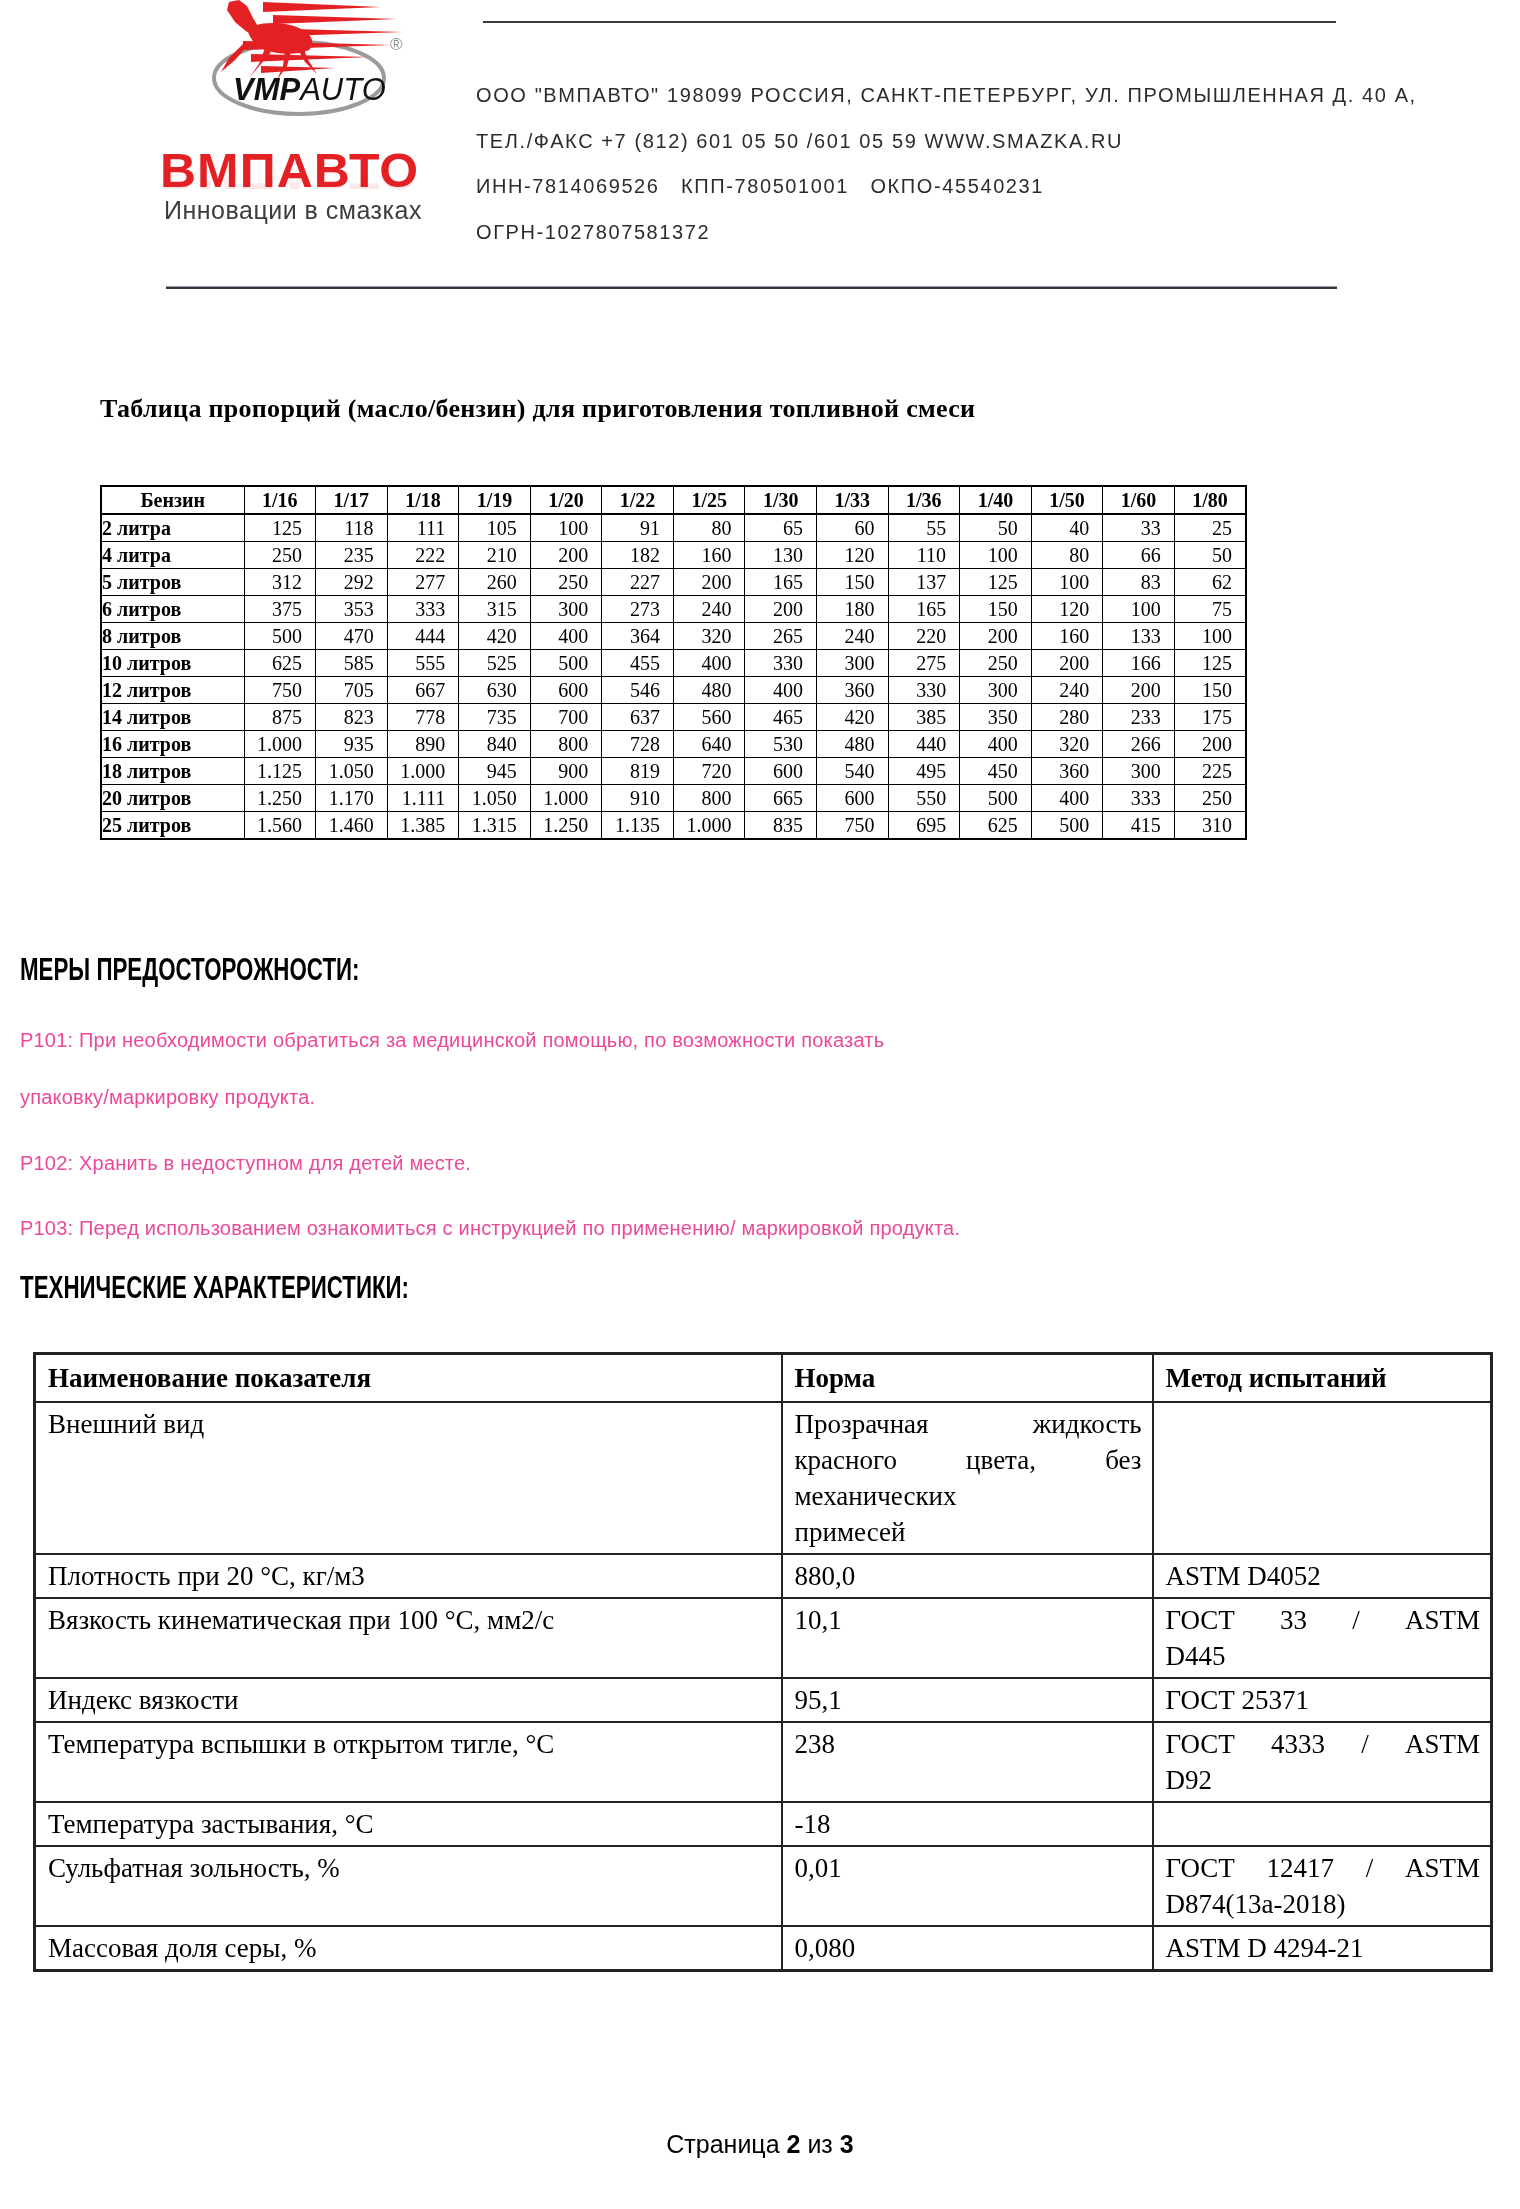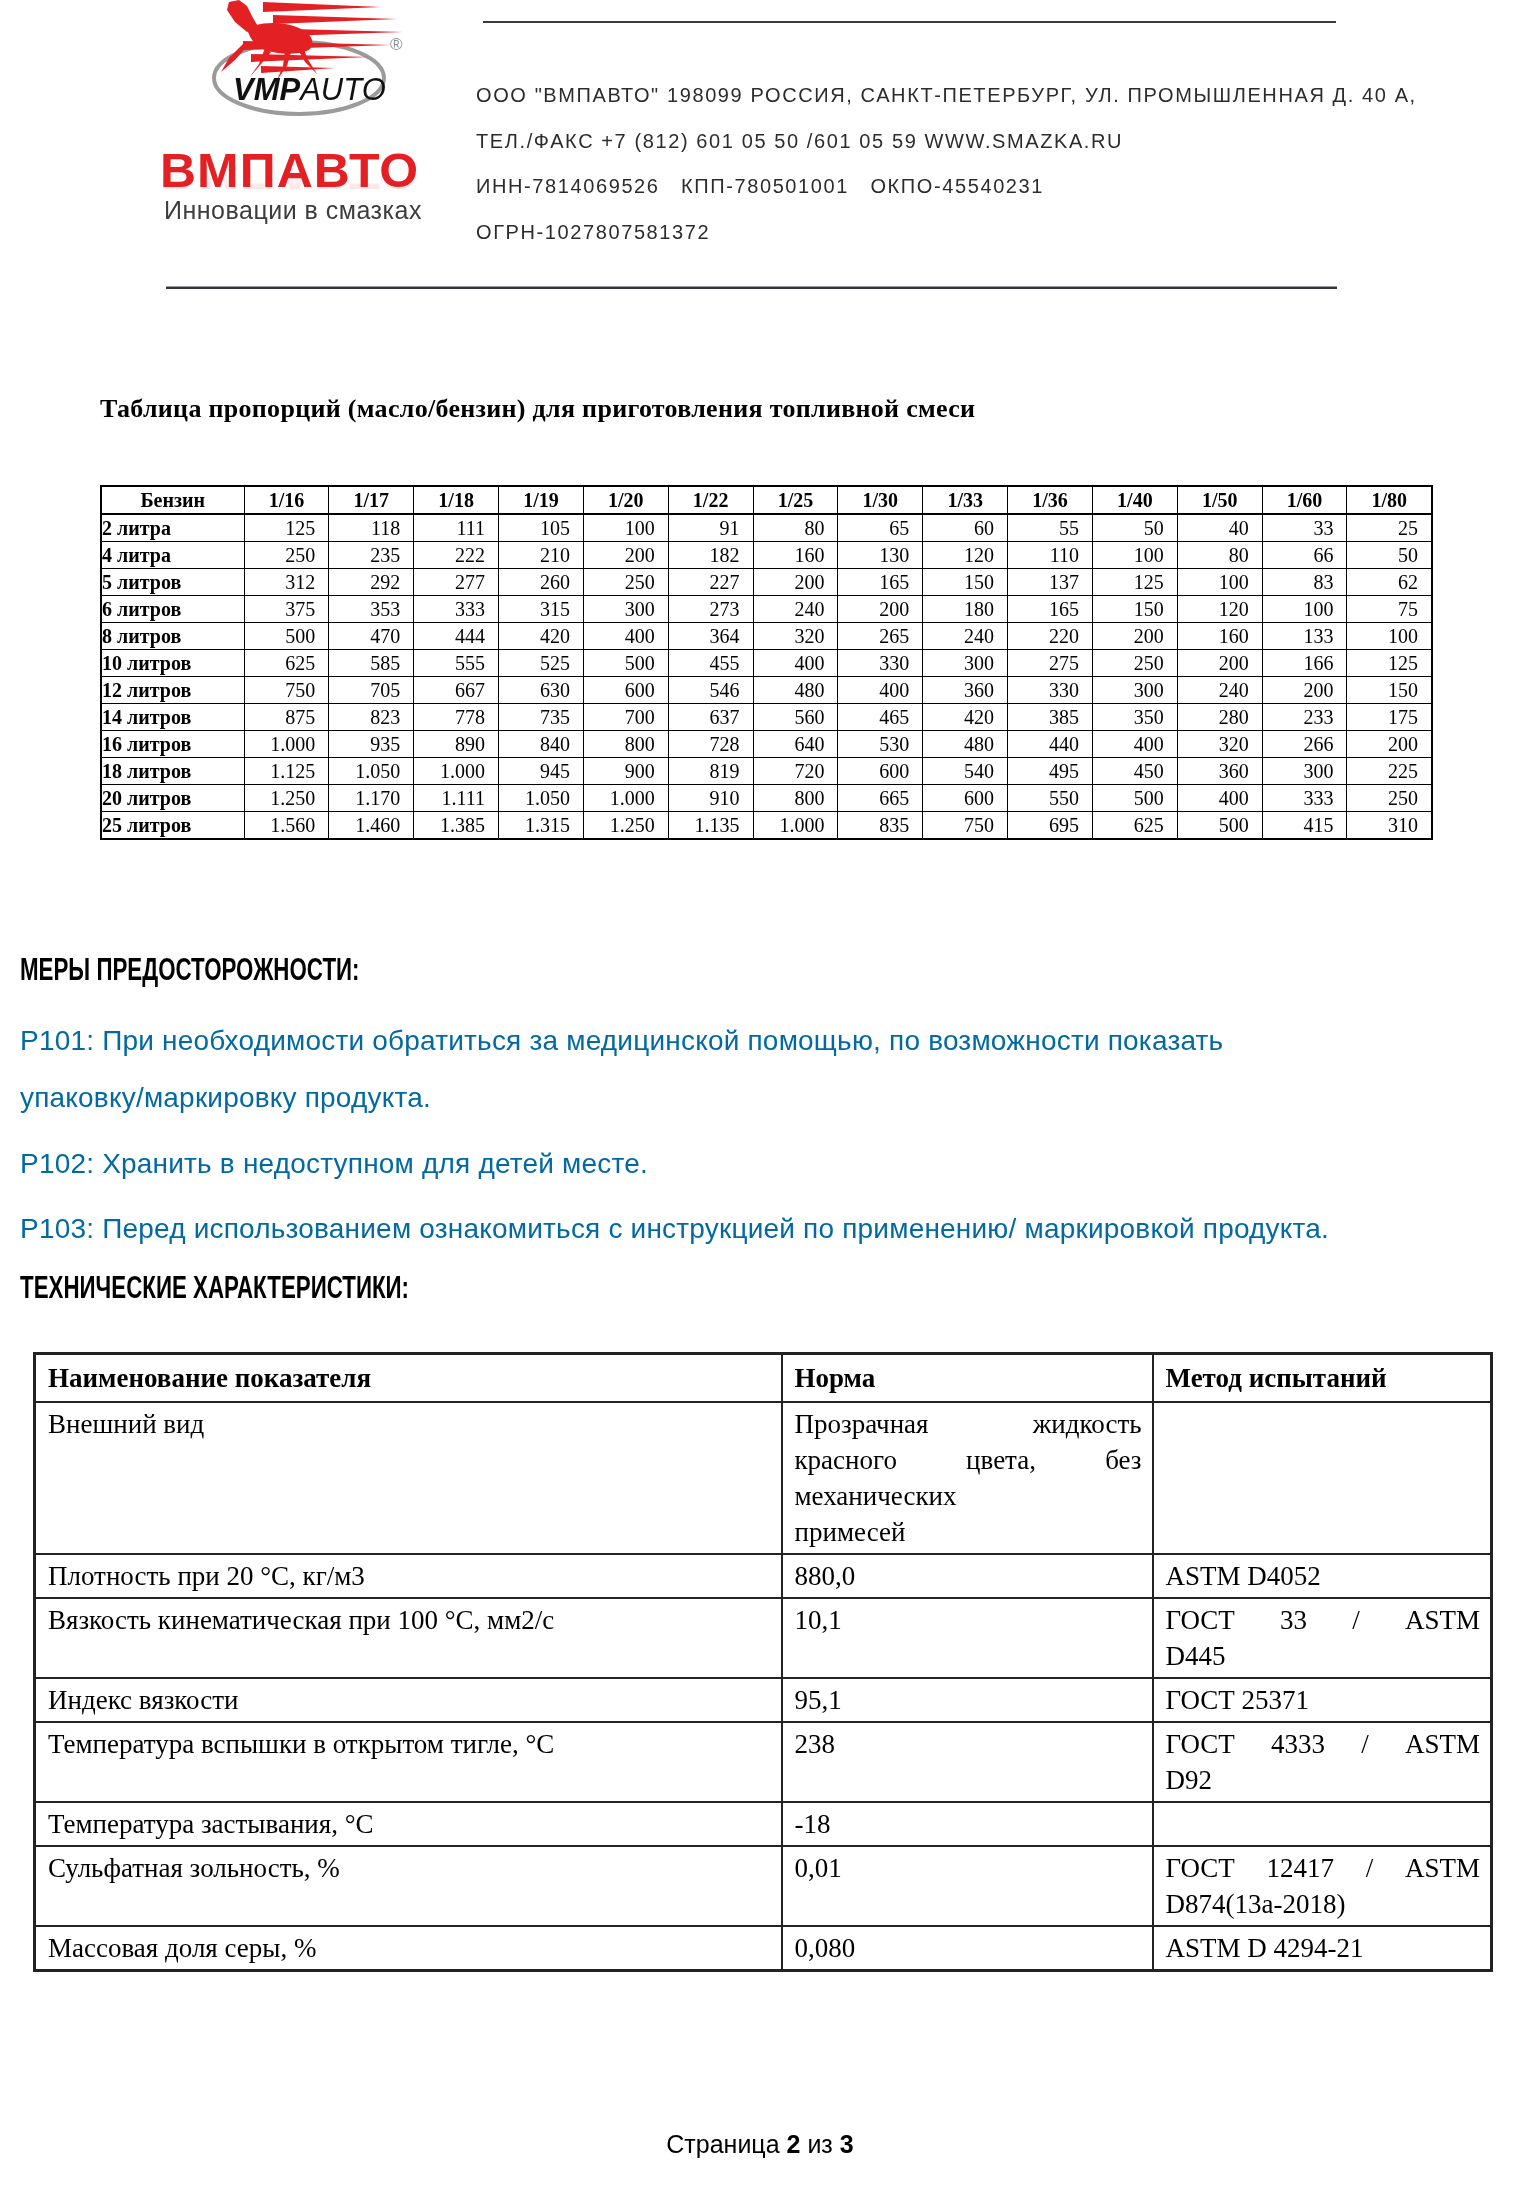--- a/index.html
+++ b/index.html
@@ -21,36 +21,36 @@
   .contact{position:absolute;left:476px;top:73px;font-family:"Liberation Sans",sans-serif;
          font-size:20px;line-height:45.5px;letter-spacing:1.6px;color:#2c2c2c;}
   .contact div{white-space:pre;}
   .rule-top{position:absolute;left:483px;top:21px;width:853px;height:2px;background:#3a3a3a;}
   .rule-mid{position:absolute;left:166px;top:286px;width:1171px;height:3px;background:#35353f;
          border-top:1px solid #9d9da8;box-sizing:border-box;}
 
   
   .mix-title{position:absolute;left:100px;top:394px;width:1333px;text-align:left;
          font-weight:bold;font-size:26px;letter-spacing:.3px;}
-  .mix-table{position:absolute;left:100px;top:485px;width:1333px;border-collapse:collapse;
+  .mix-table{position:absolute;left:100px;top:485px;width:1147px;border-collapse:collapse;
          table-layout:fixed;border:2.5px solid #000;}
   .mix-table th,.mix-table td{border:1.4px solid #000;font-size:20px;height:26px;line-height:26px;
          padding:0;overflow:hidden;}
   .mix-table th{font-weight:bold;text-align:center;border-bottom-width:2.2px;}
   .mix-table td.label{font-weight:bold;text-align:left;padding-right:17px;}
   .mix-table td.val{text-align:right;padding-right:13px;}
   col.col-label{width:143px;}
 
   
   .sec-heading{position:absolute;left:20px;font-family:"Liberation Sans",sans-serif;font-weight:bold;
          font-size:31px;transform:scaleX(.72);transform-origin:left top;white-space:nowrap;color:#000;}
   #h-precautions{top:952px;}
   #h-specs{top:1270px;}
   .para{position:absolute;left:20px;width:1380px;font-family:"Liberation Sans",sans-serif;
-         font-size:28px;line-height:57px;color:#0369a1;white-space:pre-line;letter-spacing:.2px;}
+         font-size:20px;line-height:57px;color:#ec4899;white-space:pre-line;letter-spacing:.2px;}
   #p101{top:1012px;}
   #p102{top:1135px;}
   #p103{top:1200px;}
 
   
   .specs-table{position:absolute;left:33px;top:1352px;width:1457px;border-collapse:collapse;
          table-layout:fixed;border:3px solid #222;}
   .specs-table th,.specs-table td{border:2px solid #222;vertical-align:top;font-size:27px;
          line-height:36px;padding:3px 10px 3px 12px;text-align:left;overflow:hidden;}
   .specs-table th{font-weight:bold;padding-top:5px;padding-bottom:5px;margin-left:32px;}

